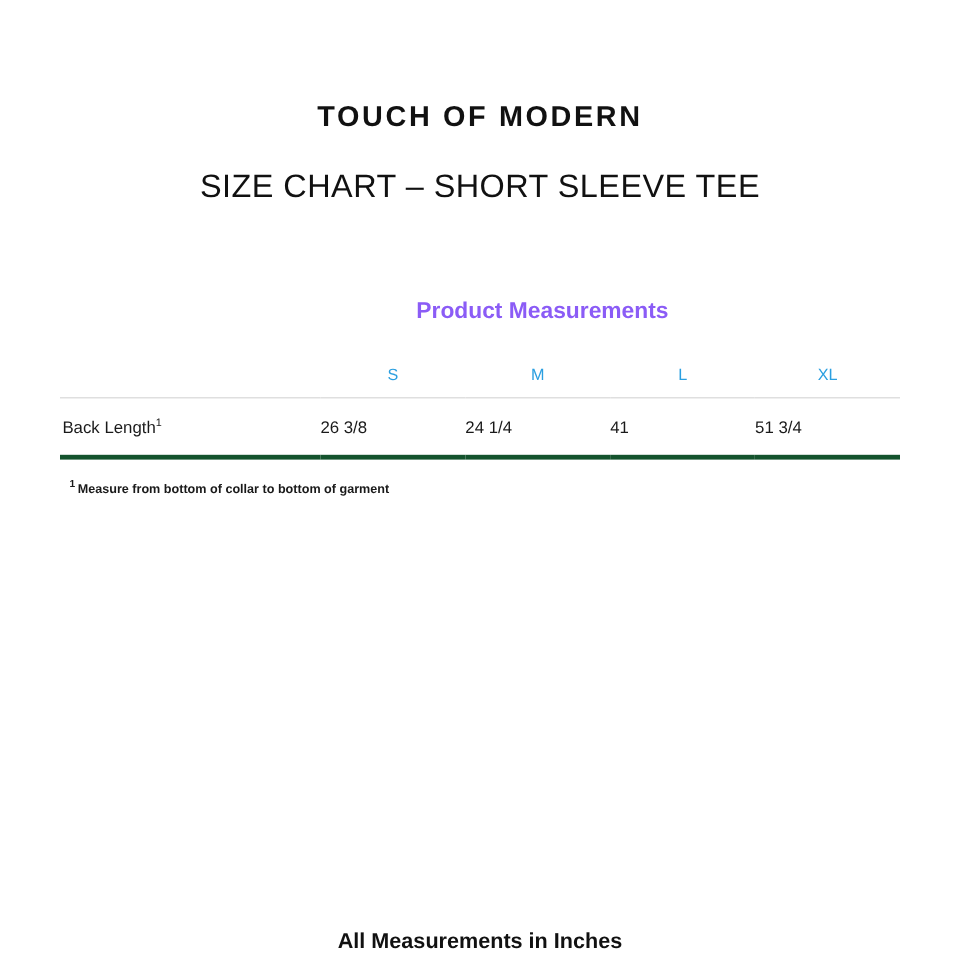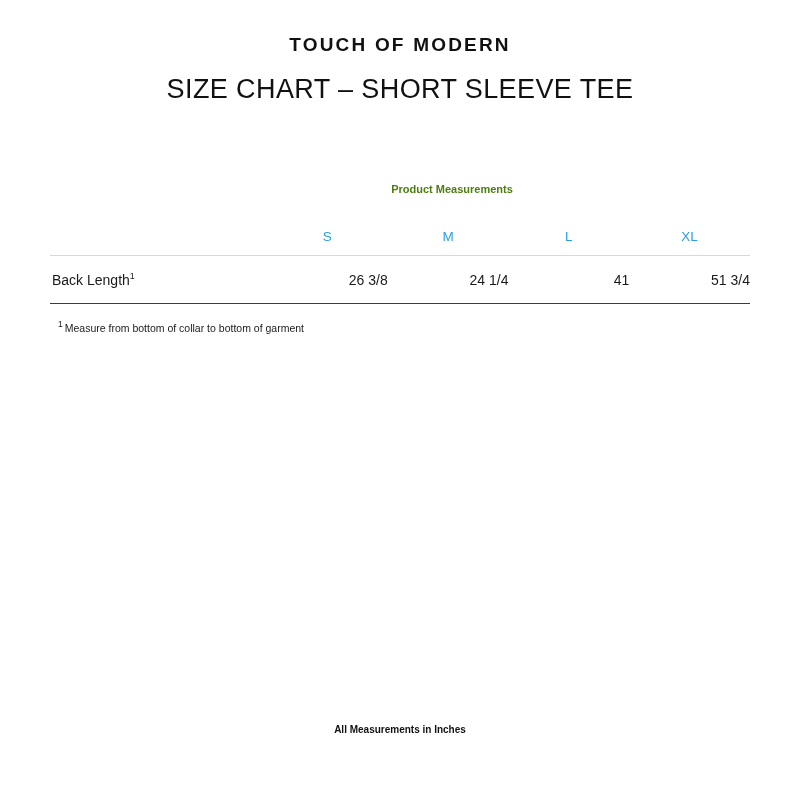--- a/index.html
+++ b/index.html
@@ -17,48 +17,48 @@
   .page {
     position: relative;
     width: 800px;
     height: 800px;
     box-sizing: border-box;
   }
 
   
   .brand {
     text-align: center;
-    margin-top: 34px;
-    font-size: 19px;
+    margin-top: 84px;
+    font-size: 24px;
     font-weight: 700;
     letter-spacing: 2.2px;
     color: #111111;
   }
 
   
   .chart-title {
     text-align: center;
-    margin-top: 18px;
+    margin-top: 28px;
     font-size: 27px;
     font-weight: 400;
     letter-spacing: 0.4px;
     color: #111111;
   }
 
   
   .table-wrap {
     margin: 0 auto;
     margin-top: 78px;
     width: 700px;
   }
   .measure-caption {
     text-align: center;
-    font-size: 11px;
+    font-size: 19px;
     font-weight: 600;
-    color: #4d7c0f;
+    color: #8b5cf6;
     margin-left: 104px; 
   }
   table.size-table {
     width: 100%;
     border-collapse: collapse;
     margin-top: 22px;
     table-layout: fixed;
   }
   table.size-table th,
   table.size-table td {
@@ -76,65 +76,66 @@
     color: #2b9fe0;
     text-align: center;
   }
   thead th.label-head {
     text-align: left;
   }
   thead tr {
     border-bottom: 1px solid #d8d8d8;
   }
   tbody tr {
-    border-bottom: 1px solid #14532d;
+    border-bottom: 4px solid #14532d;
   }
   tbody td {
     height: 47px;
     vertical-align: middle;
     font-size: 14px;
-    text-align: right;
+    text-align: left;
     color: #1a1a1a;
   }
   tbody td.row-label {
     text-align: left;
     padding-left: 2px;
     font-size: 14px;
   }
   sup.footmark {
     font-size: 9px;
     vertical-align: super;
     line-height: 0;
   }
 
   
   .footnotes {
     margin-top: 14px;
     padding-left: 8px;
     font-size: 10.5px;
     line-height: 1.45;
     color: #1a1a1a;
+    font-weight: bold;
   }
   .footnote-line {
     white-space: nowrap;
   }
   .footnote-line .mark {
     font-size: 8.5px;
     vertical-align: super;
     margin-right: 2px;
   }
 
   
   .footer-note {
     position: absolute;
     left: 0;
     right: 0;
     top: 690px;
     text-align: center;
-    font-size: 10px;
+    font-size: 18px;
     font-weight: 600;
     color: #111111;
   }
 </style>
 </head>
 <body>
 
 <div class="page">
 
   <div class="brand">TOUCH OF MODERN</div>

